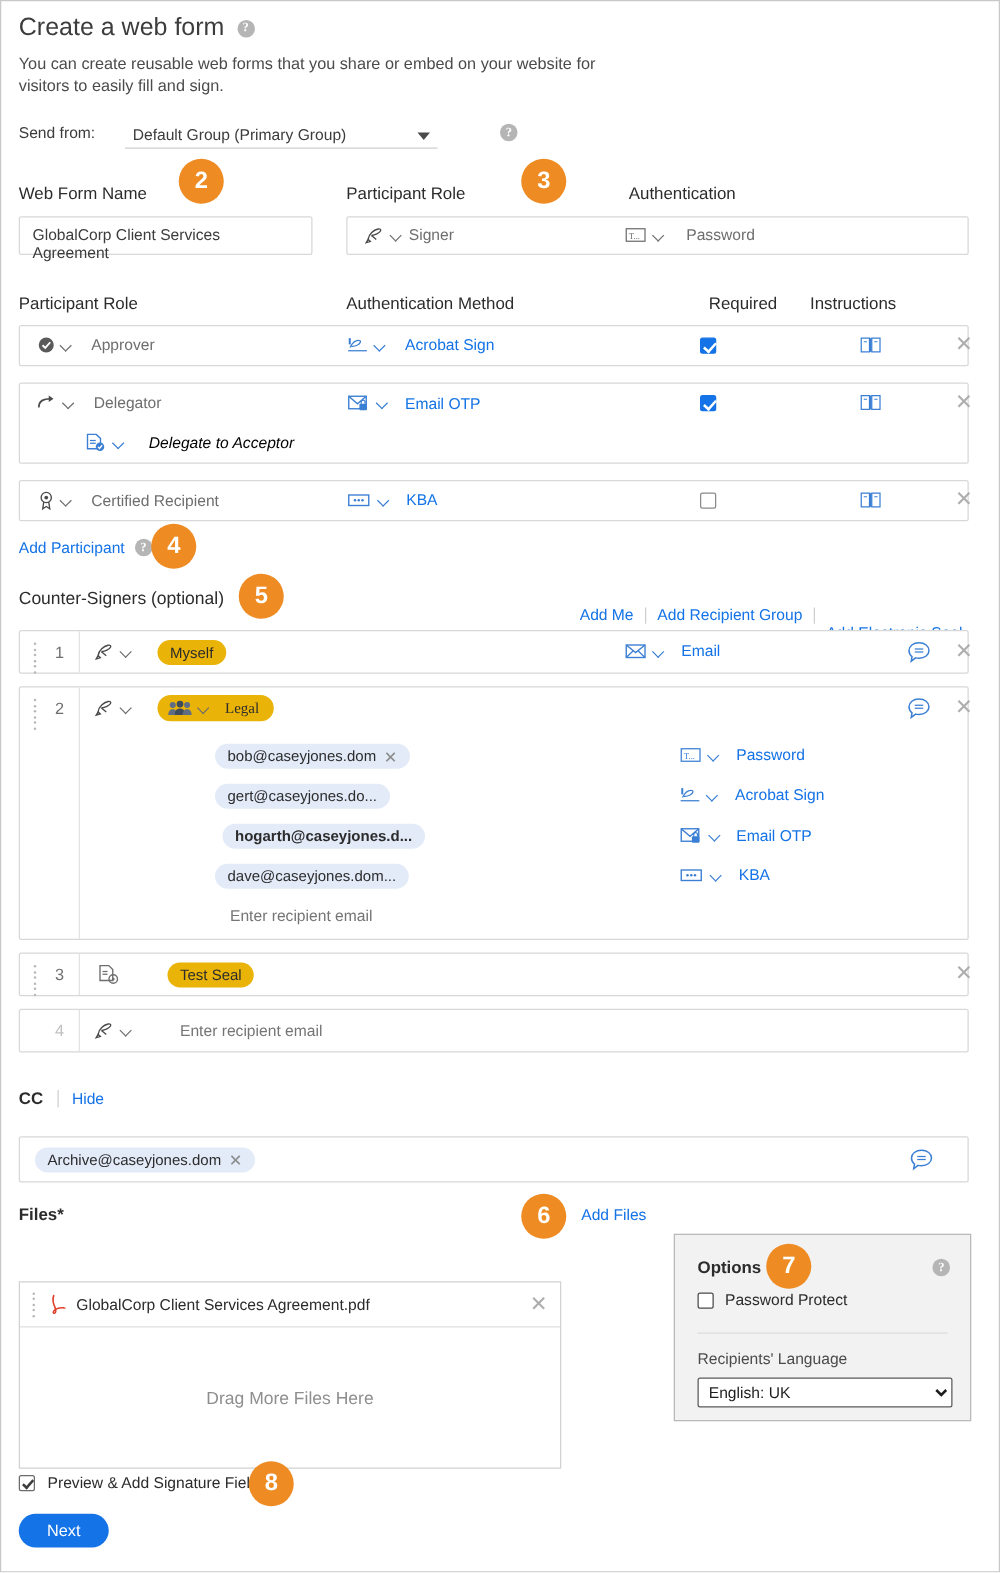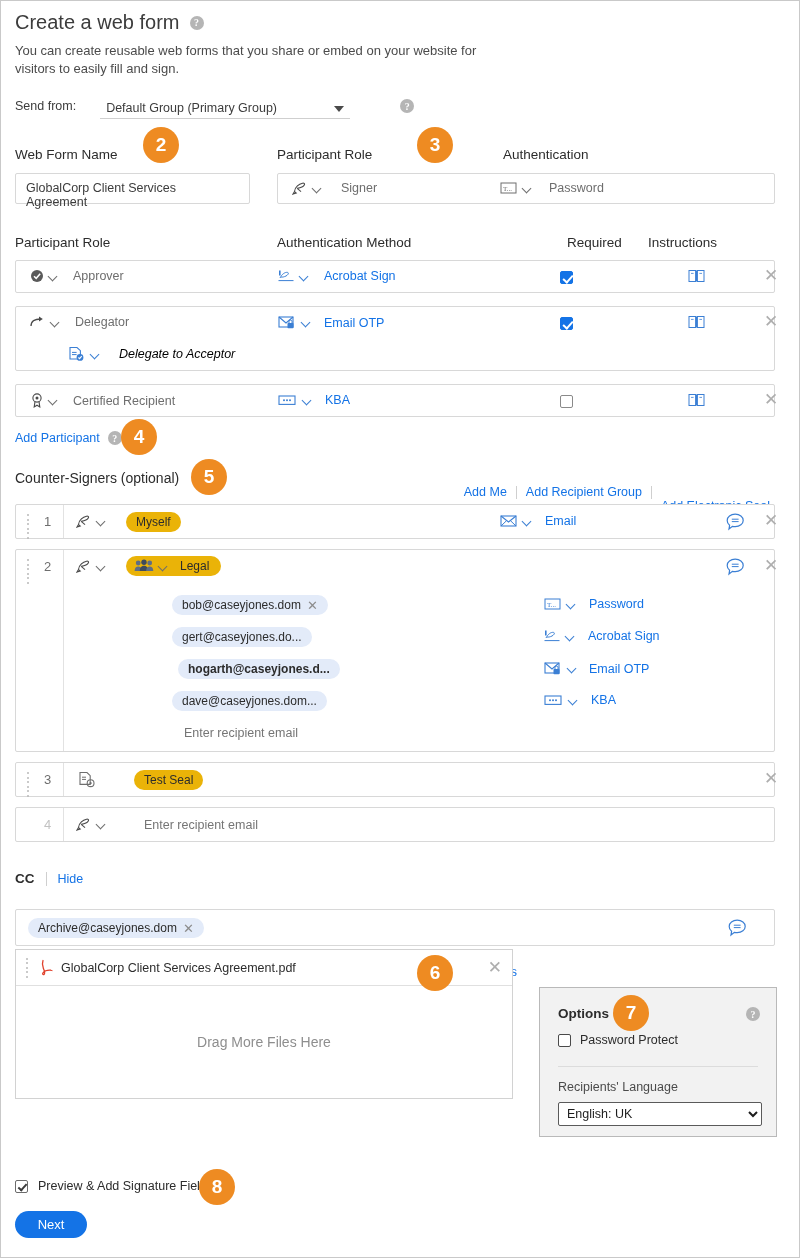--- a/index.html
+++ b/index.html
@@ -139,21 +139,21 @@
   
   #nextbtn {
     position:absolute; left:14px; top:1210px; width:72px; height:27px;
     background:#1473e6; color:#fff; border-radius:14px;
     display:flex; align-items:center; justify-content:center;
     font-size:13px; cursor:pointer; border:0;
     font-family:"Liberation Sans", sans-serif;
   }
 
   .files-drop {
-    position:absolute; left:14px; top:948px; width:498px; height:150px;
+    position:absolute; left:14px; top:1024px; width:434px; height:150px;
     border:1px solid #d2d2d2; background:#fff;
   }
   .files-drop .frow {
     height:36px; border-bottom:1px solid #e0e0e0;
     display:flex; align-items:center; padding:0 10px; gap:8px;
   }
   .drag-here {
     height:112px; display:flex; align-items:center; justify-content:center;
     color:#8e8e8e; font-size:14px;
   }
@@ -197,21 +197,21 @@
   </div>
 
   <div class="box" style="left:276px;top:172px;width:498px;height:31px;">
     <div class="cell" style="left:14px;top:7px;">
       <svg width="16" height="14" viewBox="0 0 16 14">
         <path d="M2.5 10.5 C3 6, 7 3, 10.5 2.2 C12 1.9, 13 2.6, 12.4 3.8 C11.6 5.4, 8 7, 5.2 7.4" fill="none" stroke="#4a4a4a" stroke-width="1.1"></path>
         <path d="M2.5 10.5 L1 13 L4.2 12.1 Z" fill="none" stroke="#4a4a4a" stroke-width="1.1"></path>
         <line x1="5.2" y1="7.4" x2="9" y2="10.6" stroke="#4a4a4a" stroke-width="1.1"></line>
       </svg>
       <span class="chev"></span>
-      <span class="gray" style="margin-left:14px;">Signer</span>
+      <span class="gray" style="margin-left:0;">Signer</span>
     </div>
     <div class="cell" style="left:222px;top:7px;">
       <svg width="18" height="14" viewBox="0 0 18 14">
         <rect x="1" y="2" width="15" height="10" fill="none" stroke="#6e6e6e" stroke-width="1"></rect>
         <text x="3" y="10" font-family="Liberation Serif, serif" font-size="7" fill="#6e6e6e">T...</text>
       </svg>
       <span class="chev"></span>
       <span class="gray" style="margin-left:12px;">Password</span>
     </div>
   </div>
@@ -403,21 +403,21 @@
     <div class="vsep" style="left:47px;top:0;height:201px;"></div>
     <div class="cell" style="left:60px;top:9px;">
       <svg width="16" height="14" viewBox="0 0 16 14">
         <path d="M2.5 10.5 C3 6, 7 3, 10.5 2.2 C12 1.9, 13 2.6, 12.4 3.8 C11.6 5.4, 8 7, 5.2 7.4" fill="none" stroke="#4a4a4a" stroke-width="1.1"></path>
         <path d="M2.5 10.5 L1 13 L4.2 12.1 Z" fill="none" stroke="#4a4a4a" stroke-width="1.1"></path>
         <line x1="5.2" y1="7.4" x2="9" y2="10.6" stroke="#4a4a4a" stroke-width="1.1"></line>
       </svg>
       <span class="chev"></span>
     </div>
     <div style="position:absolute;left:110px;top:6px;">
-      <span class="pill" style="padding:3px 12px 3px 8px;">
+      <span class="pill" style="padding:3px 12px 3px 8px;font-family:Liberation Serif, serif;">
         <svg width="20" height="14" viewBox="0 0 20 14">
           <circle cx="4.2" cy="4" r="2.4" fill="#5f6d84"></circle>
           <path d="M0.6 12 C0.6 8.8 2.2 7.4 4.2 7.4 C6.2 7.4 7.8 8.8 7.8 12 Z" fill="#5f6d84"></path>
           <circle cx="10" cy="3.2" r="2.7" fill="#3f4a5c"></circle>
           <path d="M5.8 12 C5.8 8.4 7.7 6.8 10 6.8 C12.3 6.8 14.2 8.4 14.2 12 Z" fill="#3f4a5c"></path>
           <circle cx="15.7" cy="4" r="2.4" fill="#5f6d84"></circle>
           <path d="M12.1 12 C12.1 8.8 13.7 7.4 15.7 7.4 C17.7 7.4 19.3 8.8 19.3 12 Z" fill="#5f6d84"></path>
         </svg>
         <span class="chev" style="margin-left:-1px;"></span>
         <span style="margin-left:6px;">Legal</span>

